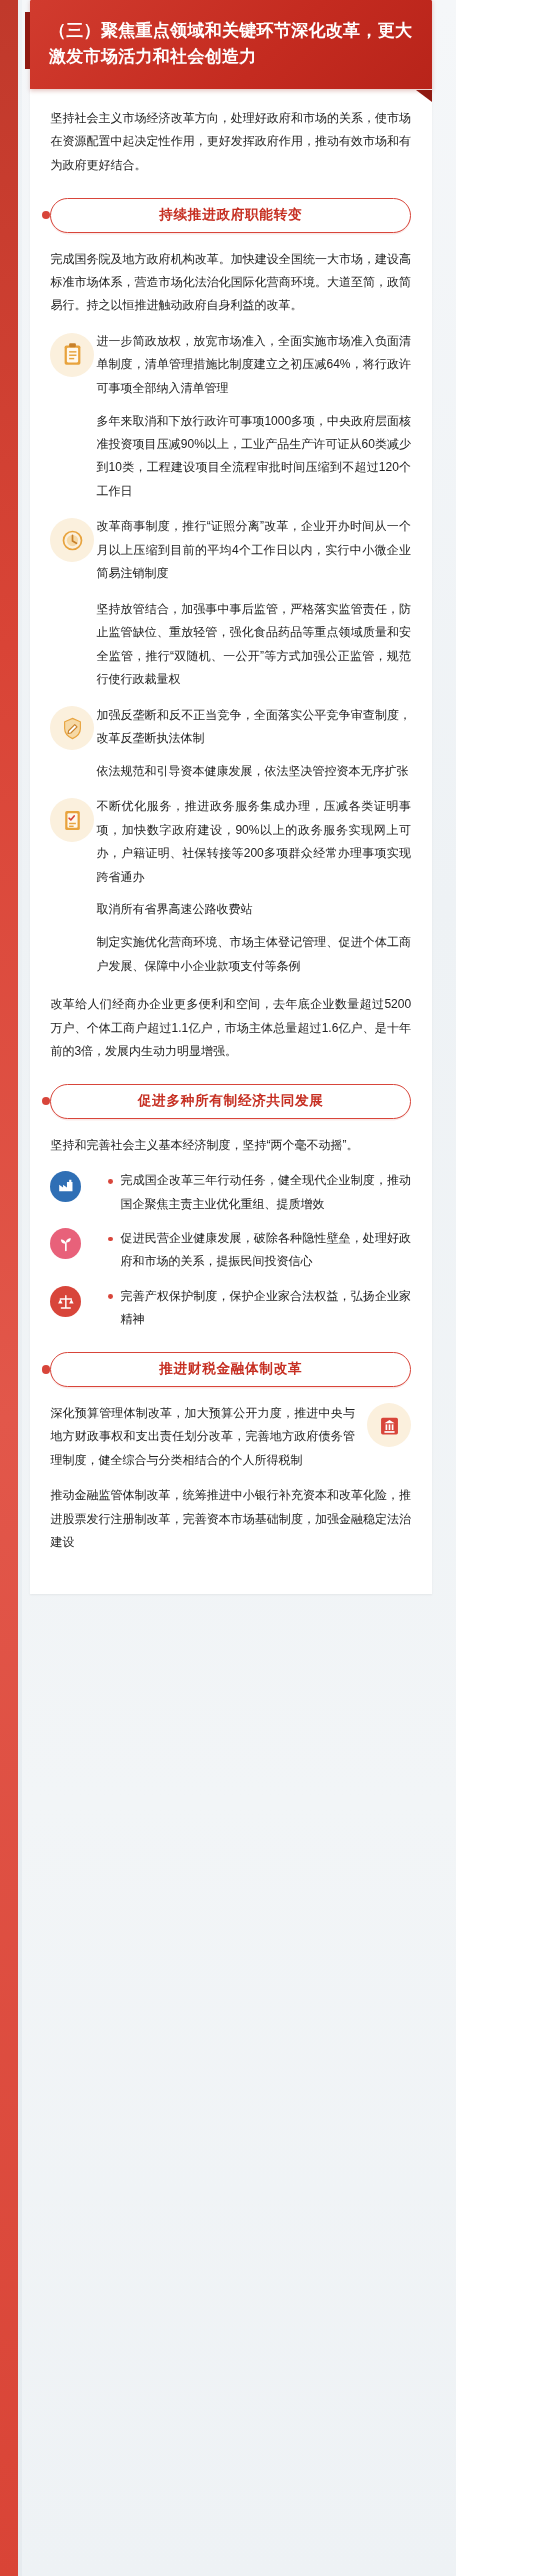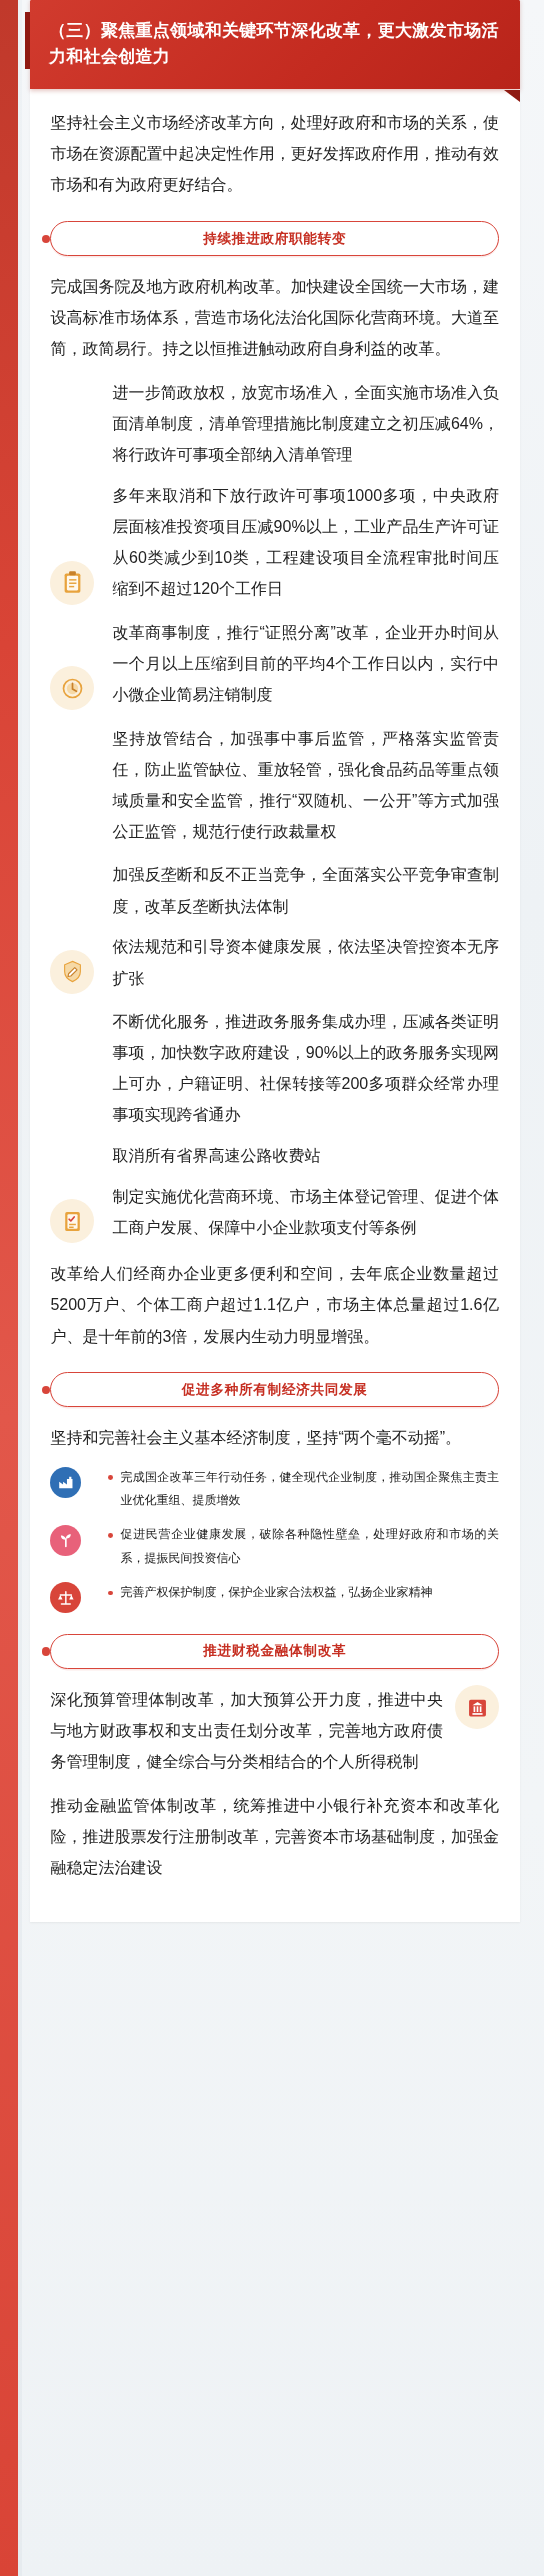--- a/index.html
+++ b/index.html
@@ -5,21 +5,21 @@
   html,body{margin:0;padding:0;}
   body{
     width:544px;
     background:#ffffff;
     font-family:"Liberation Sans","DejaVu Sans",sans-serif;
     color:#1a1a1a;
     -webkit-font-smoothing:antialiased;
   }
   .page{
     position:relative;
-    width:544px;
+    width:456px;
     min-height:2576px;
     background:
       linear-gradient(180deg,#f5f7f9 0%,#eef2f5 35%,#f2f5f7 70%,#eef2f5 100%);
     overflow:hidden;
     box-sizing:border-box;
     padding:0 0 41px 0;
   }
   
   .rail{
     position:absolute;
@@ -69,21 +69,21 @@
   
   .content{
     margin:0 24.5px 0 30px;
     background:#ffffff;
     padding:17.7px 20.4px 27px 20.4px;
     box-sizing:border-box;
     box-shadow:0 0.7px 2px rgba(0,0,0,.06);
   }
   p{
     margin:0 0 12.2px 0;
-    font-size:16px;
+    font-size:12px;
     line-height:1.95;
     text-align:justify;
     color:#222;
   }
   .intro{margin-bottom:17.7px;}
 
   
   .sec-head{
     position:relative;
     display:block;
@@ -104,22 +104,22 @@
     position:absolute;
     left:-9.5px; top:50%;
     transform:translateY(-50%);
     width:8.2px;height:8.2px;border-radius:50%;
     background:#d8453a;
   }
 
   
   .irow{
     display:flex;
-    align-items:flex-end;
-    gap:18px;
+    align-items:flex-start;
+    gap:2px;
     margin:0 0 12.2px 0;
   }
   .irow .ibox{
     flex:0 0 44px;
     width:44px;height:44px;
     border-radius:50%;
     background:#fbf0dd;
     display:flex;align-items:center;justify-content:center;
     margin-top:2.7px;
   }

